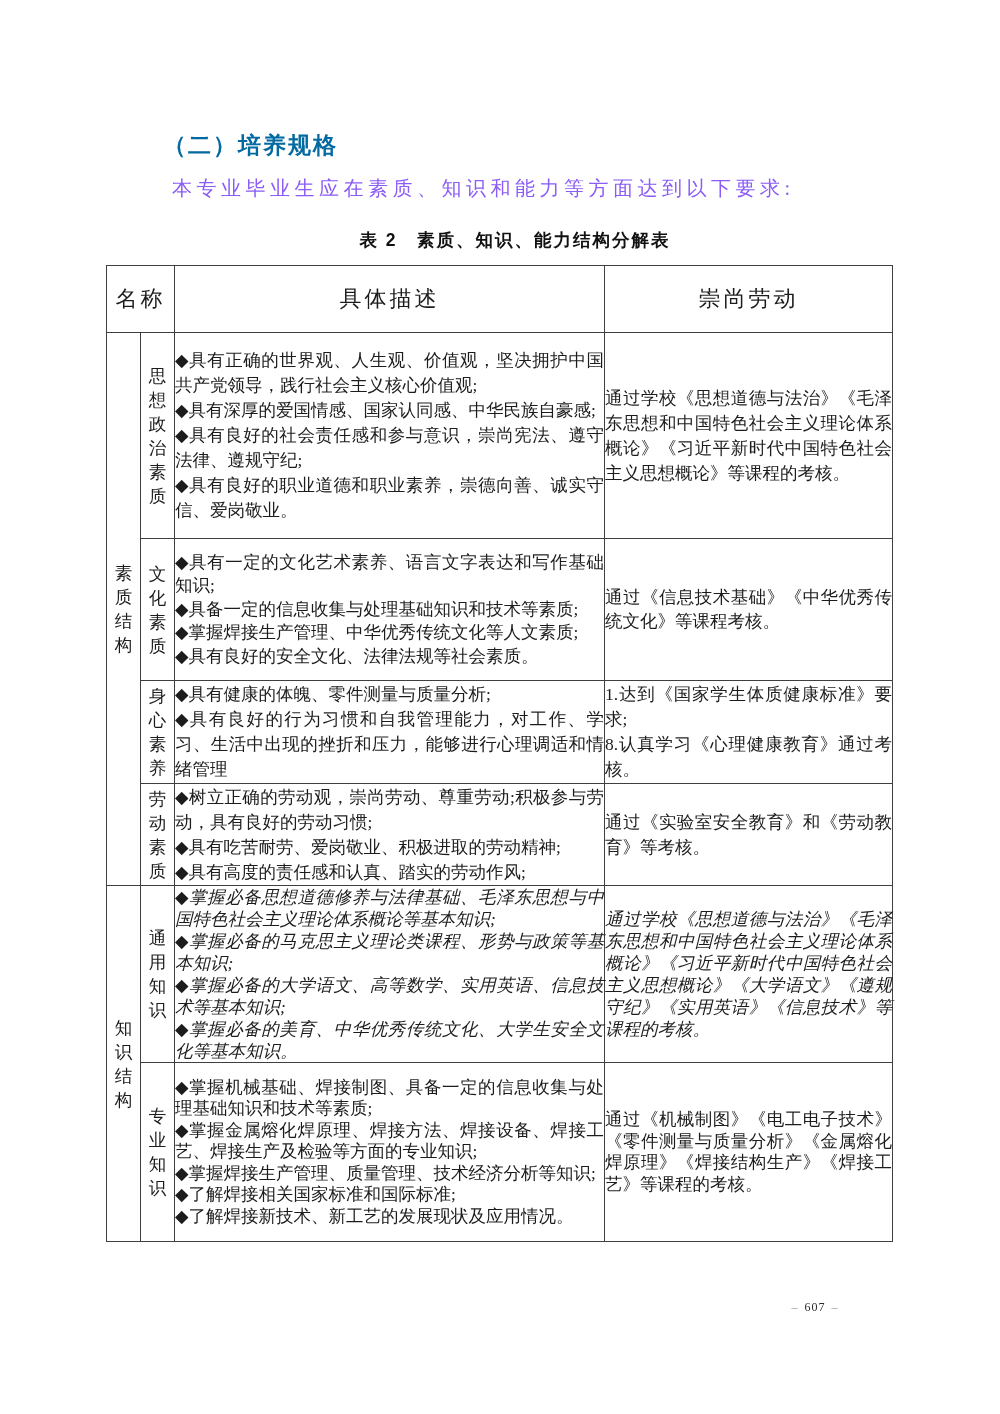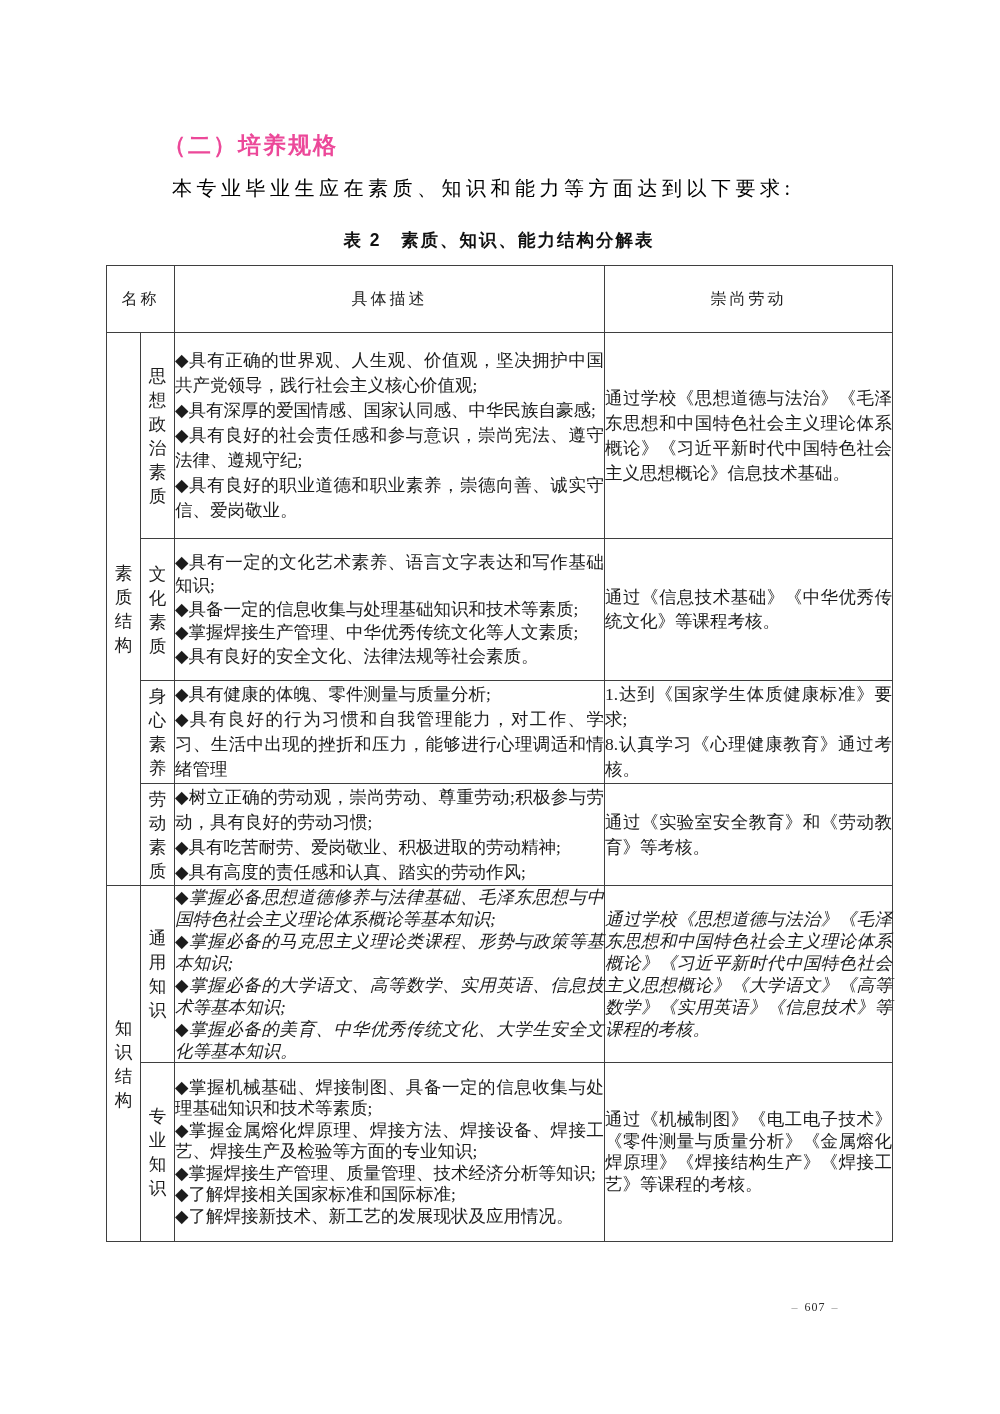--- a/index.html
+++ b/index.html
@@ -6,47 +6,47 @@
   body {
     width:1000px; height:1414px; background:#ffffff;
     font-family:"Liberation Serif","DejaVu Serif",serif;
     color:#1c1c1c; position:relative; overflow:hidden;
   }
   .page { position:absolute; inset:0; }
 
   .section-title {
     position:absolute; left:163px; top:130px;
     font-family:Liberation Serif, serif;
-    font-weight:bold; font-size:23px; letter-spacing:2px; color:#ec4899;
+    font-weight:bold; font-size:23px; letter-spacing:2px; color:#0369a1;
     white-space:pre;
   }
   .intro {
     position:absolute; left:172px; top:175px;
-    font-size:20px; letter-spacing:4.5px; color:#000000;
+    font-size:20px; letter-spacing:4.5px; color:#8b5cf6;
     white-space:pre;
     text-align:right;
   }
   .table-caption {
-    position:absolute; left:106px; top:228px; width:786px;
+    position:absolute; left:122px; top:228px; width:786px;
     text-align:center;
     font-family:"Liberation Sans","DejaVu Sans",sans-serif;
     font-weight:bold; font-size:17.5px; letter-spacing:2px; color:#111;
     white-space:pre;
   }
 
   table.spec {
     position:absolute; left:106px; top:265px;
     width:786px; table-layout:fixed; border-collapse:collapse;
   }
   table.spec td {
     border:1px solid #3f3f3f; font-size:17.5px; color:#1c1c1c;
     vertical-align:middle; padding:0;
   }
   tr.hdr { height:67px; }
-  tr.hdr td { text-align:center; letter-spacing:3px; font-size:16px; }
+  tr.hdr td { text-align:center; letter-spacing:3px; font-size:22px; }
   tr.r1 { height:206px; }
   tr.r2 { height:142px; }
   tr.r3 { height:103px; }
   tr.r4 { height:102px; }
   tr.r5 { height:177px; }
   tr.r6 { height:179px; }
 
   td.grp, td.nm {
     text-align:center; white-space:pre-line; line-height:24px; font-size:18px;
   }
@@ -103,21 +103,21 @@
         <td class="nm">思
 想
 政
 治
 素
 质</td>
         <td class="desc">◆具有正确的世界观、人生观、价值观，坚决拥护中国共产党领导，践行社会主义核心价值观;
 ◆具有深厚的爱国情感、国家认同感、中华民族自豪感;
 ◆具有良好的社会责任感和参与意识，崇尚宪法、遵守法律、遵规守纪;
 ◆具有良好的职业道德和职业素养，崇德向善、诚实守信、爱岗敬业。</td>
-        <td class="ind">通过学校《思想道德与法治》《毛泽东思想和中国特色社会主义理论体系概论》《习近平新时代中国特色社会主义思想概论》信息技术基础。</td>
+        <td class="ind">通过学校《思想道德与法治》《毛泽东思想和中国特色社会主义理论体系概论》《习近平新时代中国特色社会主义思想概论》等课程的考核。</td>
       </tr>
 
       <tr class="r2">
         <td class="nm">文
 化
 素
 质</td>
         <td class="desc">◆具有一定的文化艺术素养、语言文字表达和写作基础知识;
 ◆具备一定的信息收集与处理基础知识和技术等素质;
 ◆掌握焊接生产管理、中华优秀传统文化等人文素质;
@@ -153,21 +153,21 @@
 结
 构</td>
         <td class="nm">通
 用
 知
 识</td>
         <td class="desc">◆掌握必备思想道德修养与法律基础、毛泽东思想与中国特色社会主义理论体系概论等基本知识;
 ◆掌握必备的马克思主义理论类课程、形势与政策等基本知识;
 ◆掌握必备的大学语文、高等数学、实用英语、信息技术等基本知识;
 ◆掌握必备的美育、中华优秀传统文化、大学生安全文化等基本知识。</td>
-        <td class="ind">通过学校《思想道德与法治》《毛泽东思想和中国特色社会主义理论体系概论》《习近平新时代中国特色社会主义思想概论》《大学语文》《高等数学》《实用英语》《信息技术》等课程的考核。</td>
+        <td class="ind">通过学校《思想道德与法治》《毛泽东思想和中国特色社会主义理论体系概论》《习近平新时代中国特色社会主义思想概论》《大学语文》《遵规守纪》《实用英语》《信息技术》等课程的考核。</td>
       </tr>
 
       <tr class="r6">
         <td class="nm">专
 业
 知
 识</td>
         <td class="desc">◆掌握机械基础、焊接制图、具备一定的信息收集与处理基础知识和技术等素质;
 ◆掌握金属熔化焊原理、焊接方法、焊接设备、焊接工艺、焊接生产及检验等方面的专业知识;
 ◆掌握焊接生产管理、质量管理、技术经济分析等知识;

